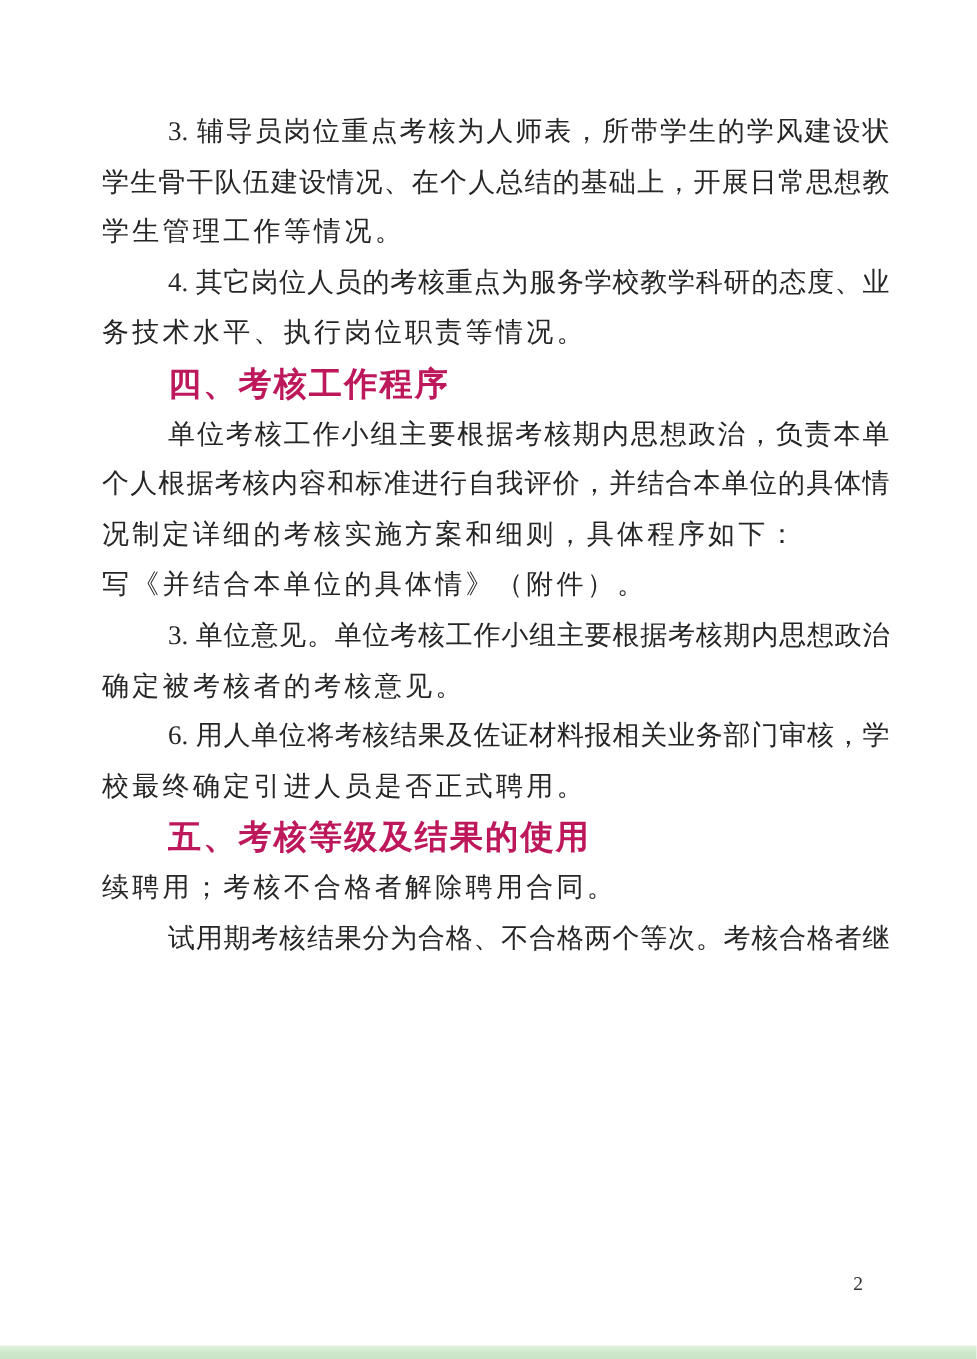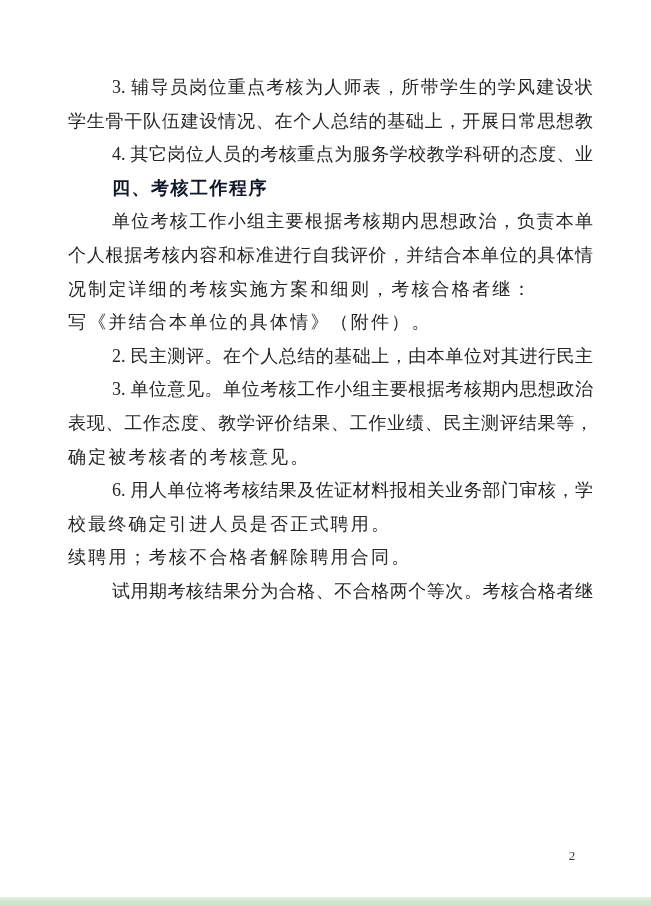--- a/index.html
+++ b/index.html
@@ -40,23 +40,23 @@
     text-align-last: justify;
   }
   
   .ind {
     text-indent: 44px;
   }
   
   .hd {
     font-family: "Liberation Sans", "DejaVu Sans", sans-serif;
     font-weight: bold;
-    font-size: 18px;
+    font-size: 22px;
     letter-spacing: 1.5px;
-    color: #0f172a;
+    color: #be185d;
   }
   .page-num {
     position: absolute;
     left: 559px;
     top: 847px;
     width: 26px;
     text-align: center;
     font-size: 13px;
     line-height: 18px;
     color: #333333;
@@ -71,32 +71,33 @@
   }
 </style>
 </head>
 <body>
 
 <div class="doc-page">
 
   <div class="text-block">
     <div class="ln j ind">3. 辅导员岗位重点考核为人师表，所带学生的学风建设状况、</div>
     <div class="ln j">学生骨干队伍建设情况、在个人总结的基础上，开展日常思想教育、</div>
+    <div class="ln">学生管理工作等情况。</div>
     <div class="ln j ind">4. 其它岗位人员的考核重点为服务学校教学科研的态度、业</div>
+    <div class="ln">务技术水平、执行岗位职责等情况。</div>
     <div class="ln hd ind">四、考核工作程序</div>
     <div class="ln j ind">单位考核工作小组主要根据考核期内思想政治，负责本单</div>
     <div class="ln j">个人根据考核内容和标准进行自我评价，并结合本单位的具体情</div>
-    <div class="ln">况制定详细的考核实施方案和细则，考核合格者继：</div>
+    <div class="ln">况制定详细的考核实施方案和细则，具体程序如下：</div>
     <div class="ln">写《并结合本单位的具体情》（附件）。</div>
-    <div class="ln j ind">2. 民主测评。在个人总结的基础上，由本单位对其进行民主</div>
     <div class="ln j ind">3. 单位意见。单位考核工作小组主要根据考核期内思想政治</div>
-    <div class="ln j">表现、工作态度、教学评价结果、工作业绩、民主测评结果等，</div>
     <div class="ln">确定被考核者的考核意见。</div>
     <div class="ln j ind">6. 用人单位将考核结果及佐证材料报相关业务部门审核，学</div>
     <div class="ln">校最终确定引进人员是否正式聘用。</div>
+    <div class="ln hd ind">五、考核等级及结果的使用</div>
     <div class="ln">续聘用；考核不合格者解除聘用合同。</div>
     <div class="ln j ind">试用期考核结果分为合格、不合格两个等次。考核合格者继</div>
   </div>
 
   <div class="page-num">2</div>
 
   <div class="footer-band"></div>
 
 </div>
 

